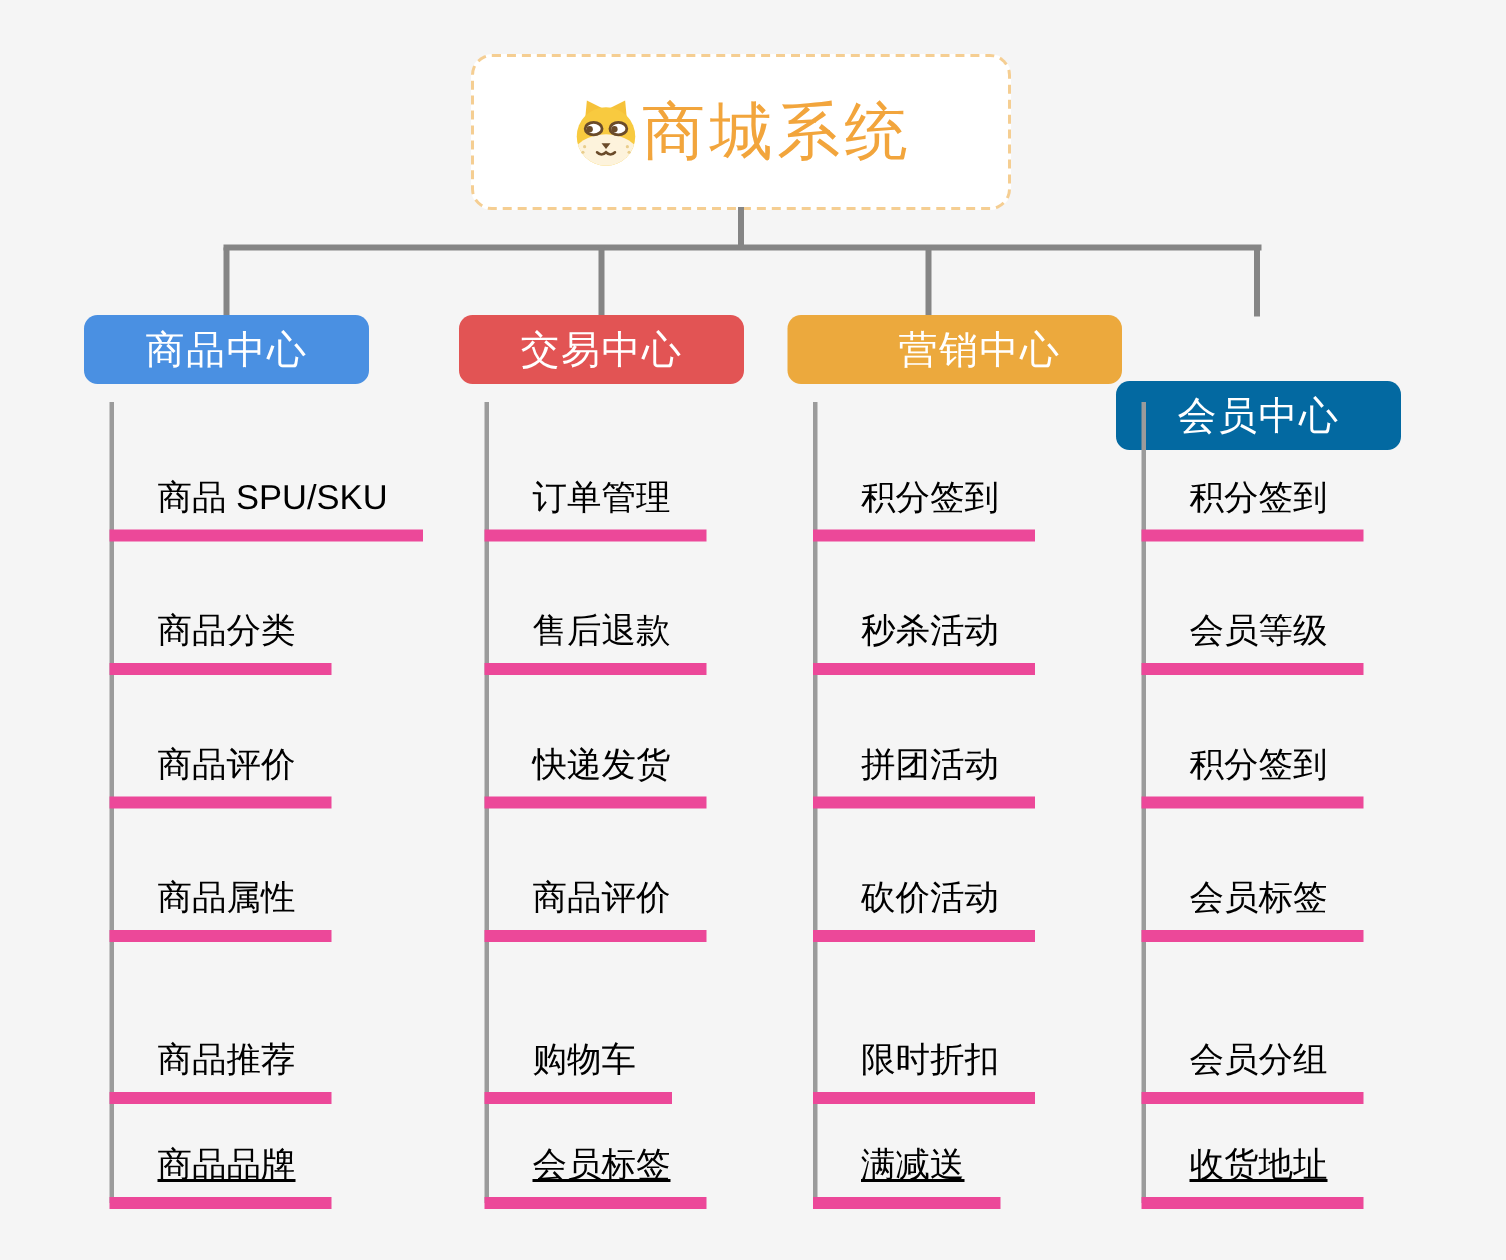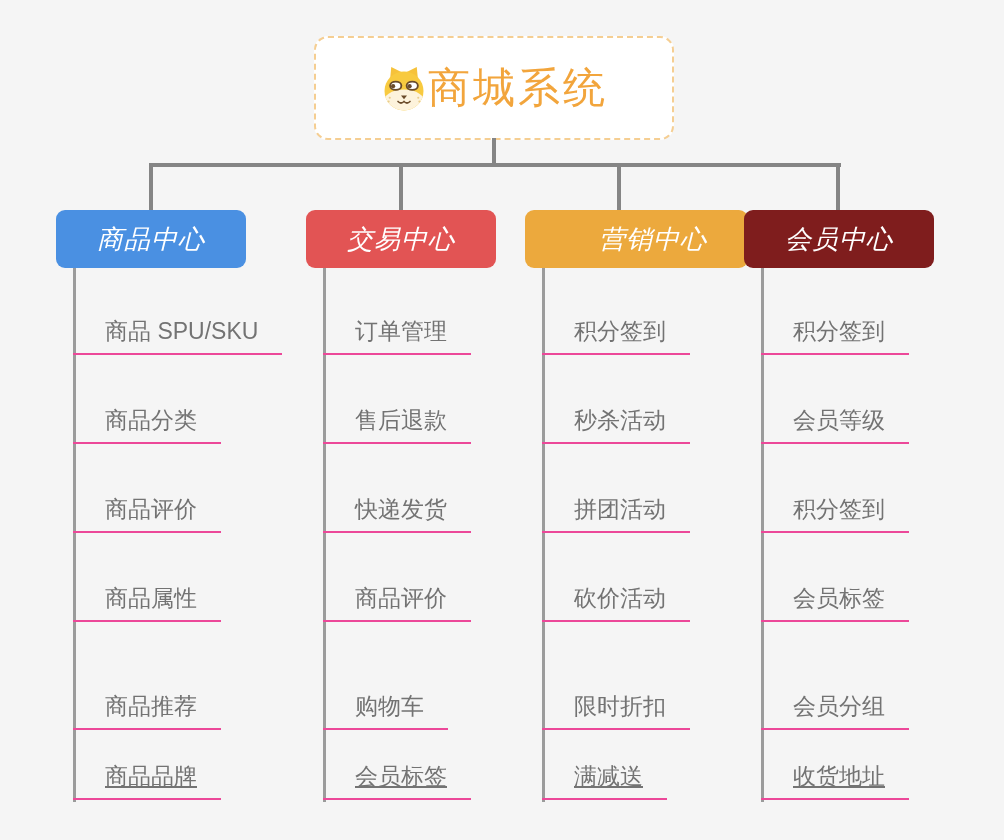--- a/index.html
+++ b/index.html
@@ -56,47 +56,46 @@
   }
   .col-0 { left: 56px; }
   .col-1 { left: 306px; }
   .col-2 { left: 525px; }
   .col-3 { left: 744px; }
   .branch-box {
     position: absolute;
     left: 0;
     top: 0;
     width: 190px;
-    height: 58px;
+    height: 46px;
     border-radius: 9px;
     color: #FFFFFF;
     font-size: 26px;
     letter-spacing: 1px;
     display: flex;
     align-items: center;
     justify-content: center;
     white-space: nowrap;
-    font-style: italic;
   }
   .trunk {
     position: absolute;
     left: 17px;
     top: 58px;
     width: 3px;
     height: 534px;
     background: #9B9B9B;
   }
   .item {
     position: absolute;
     left: 17px;
     line-height: 27px;
     padding: 0 24px 8px 32px;
-    border-bottom: 2px solid #ec4899;
+    border-bottom: 8px solid #ec4899;
     font-size: 23px;
-    color: #737373;
+    color: #000000;
     white-space: nowrap;
   }
   .r0 { top: 108px; }
   .r1 { top: 197px; }
   .r2 { top: 286px; }
   .r3 { top: 375px; }
   .r4 { top: 483px; }
   .r5 { top: 553px; text-decoration: underline; }
 </style>
 </head>
@@ -165,21 +164,21 @@
     <div class="trunk"></div>
     <div class="item r0">积分签到</div>
     <div class="item r1">秒杀活动</div>
     <div class="item r2">拼团活动</div>
     <div class="item r3">砍价活动</div>
     <div class="item r4">限时折扣</div>
     <div class="item r5">满减送</div>
   </div>
 
   <div class="col col-3">
-    <div class="branch-box" style="background: #7f1d1d;">会员中心</div>
+    <div class="branch-box" style="background: #0369a1; margin-top: 44px;">会员中心</div>
     <div class="trunk"></div>
     <div class="item r0">积分签到</div>
     <div class="item r1">会员等级</div>
     <div class="item r2">积分签到</div>
     <div class="item r3">会员标签</div>
     <div class="item r4">会员分组</div>
     <div class="item r5">收货地址</div>
   </div>
 
 </div>

